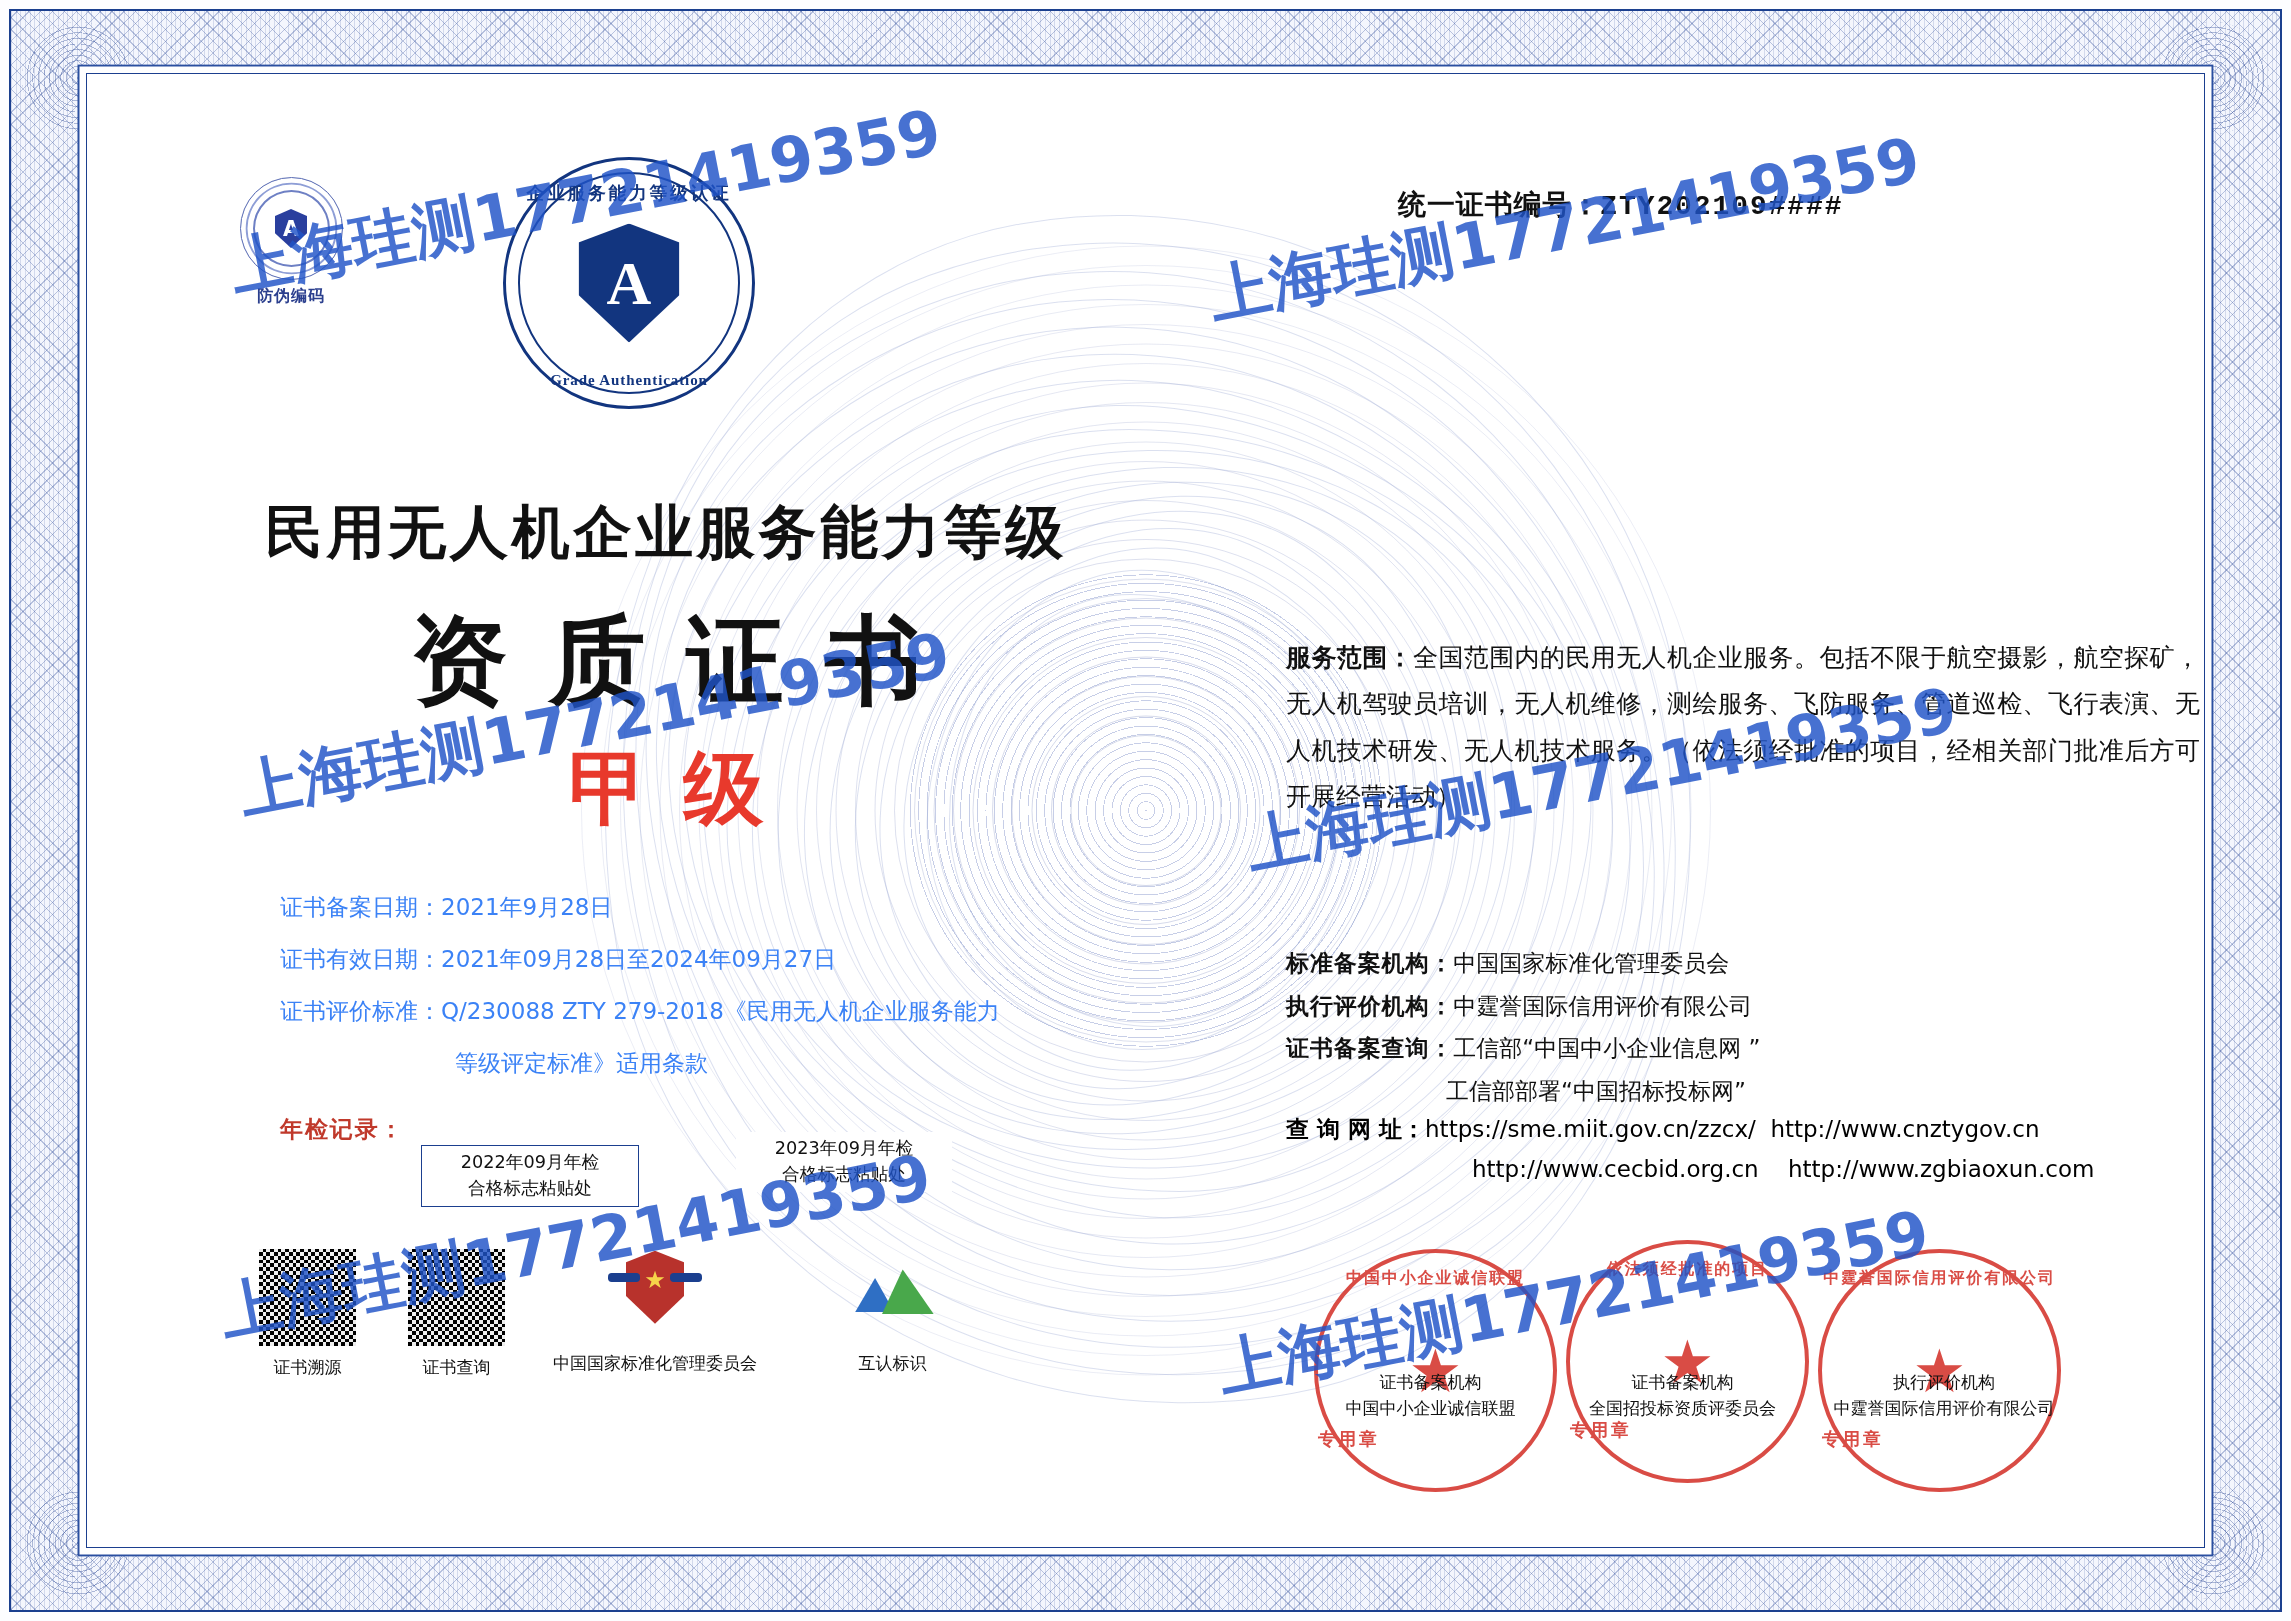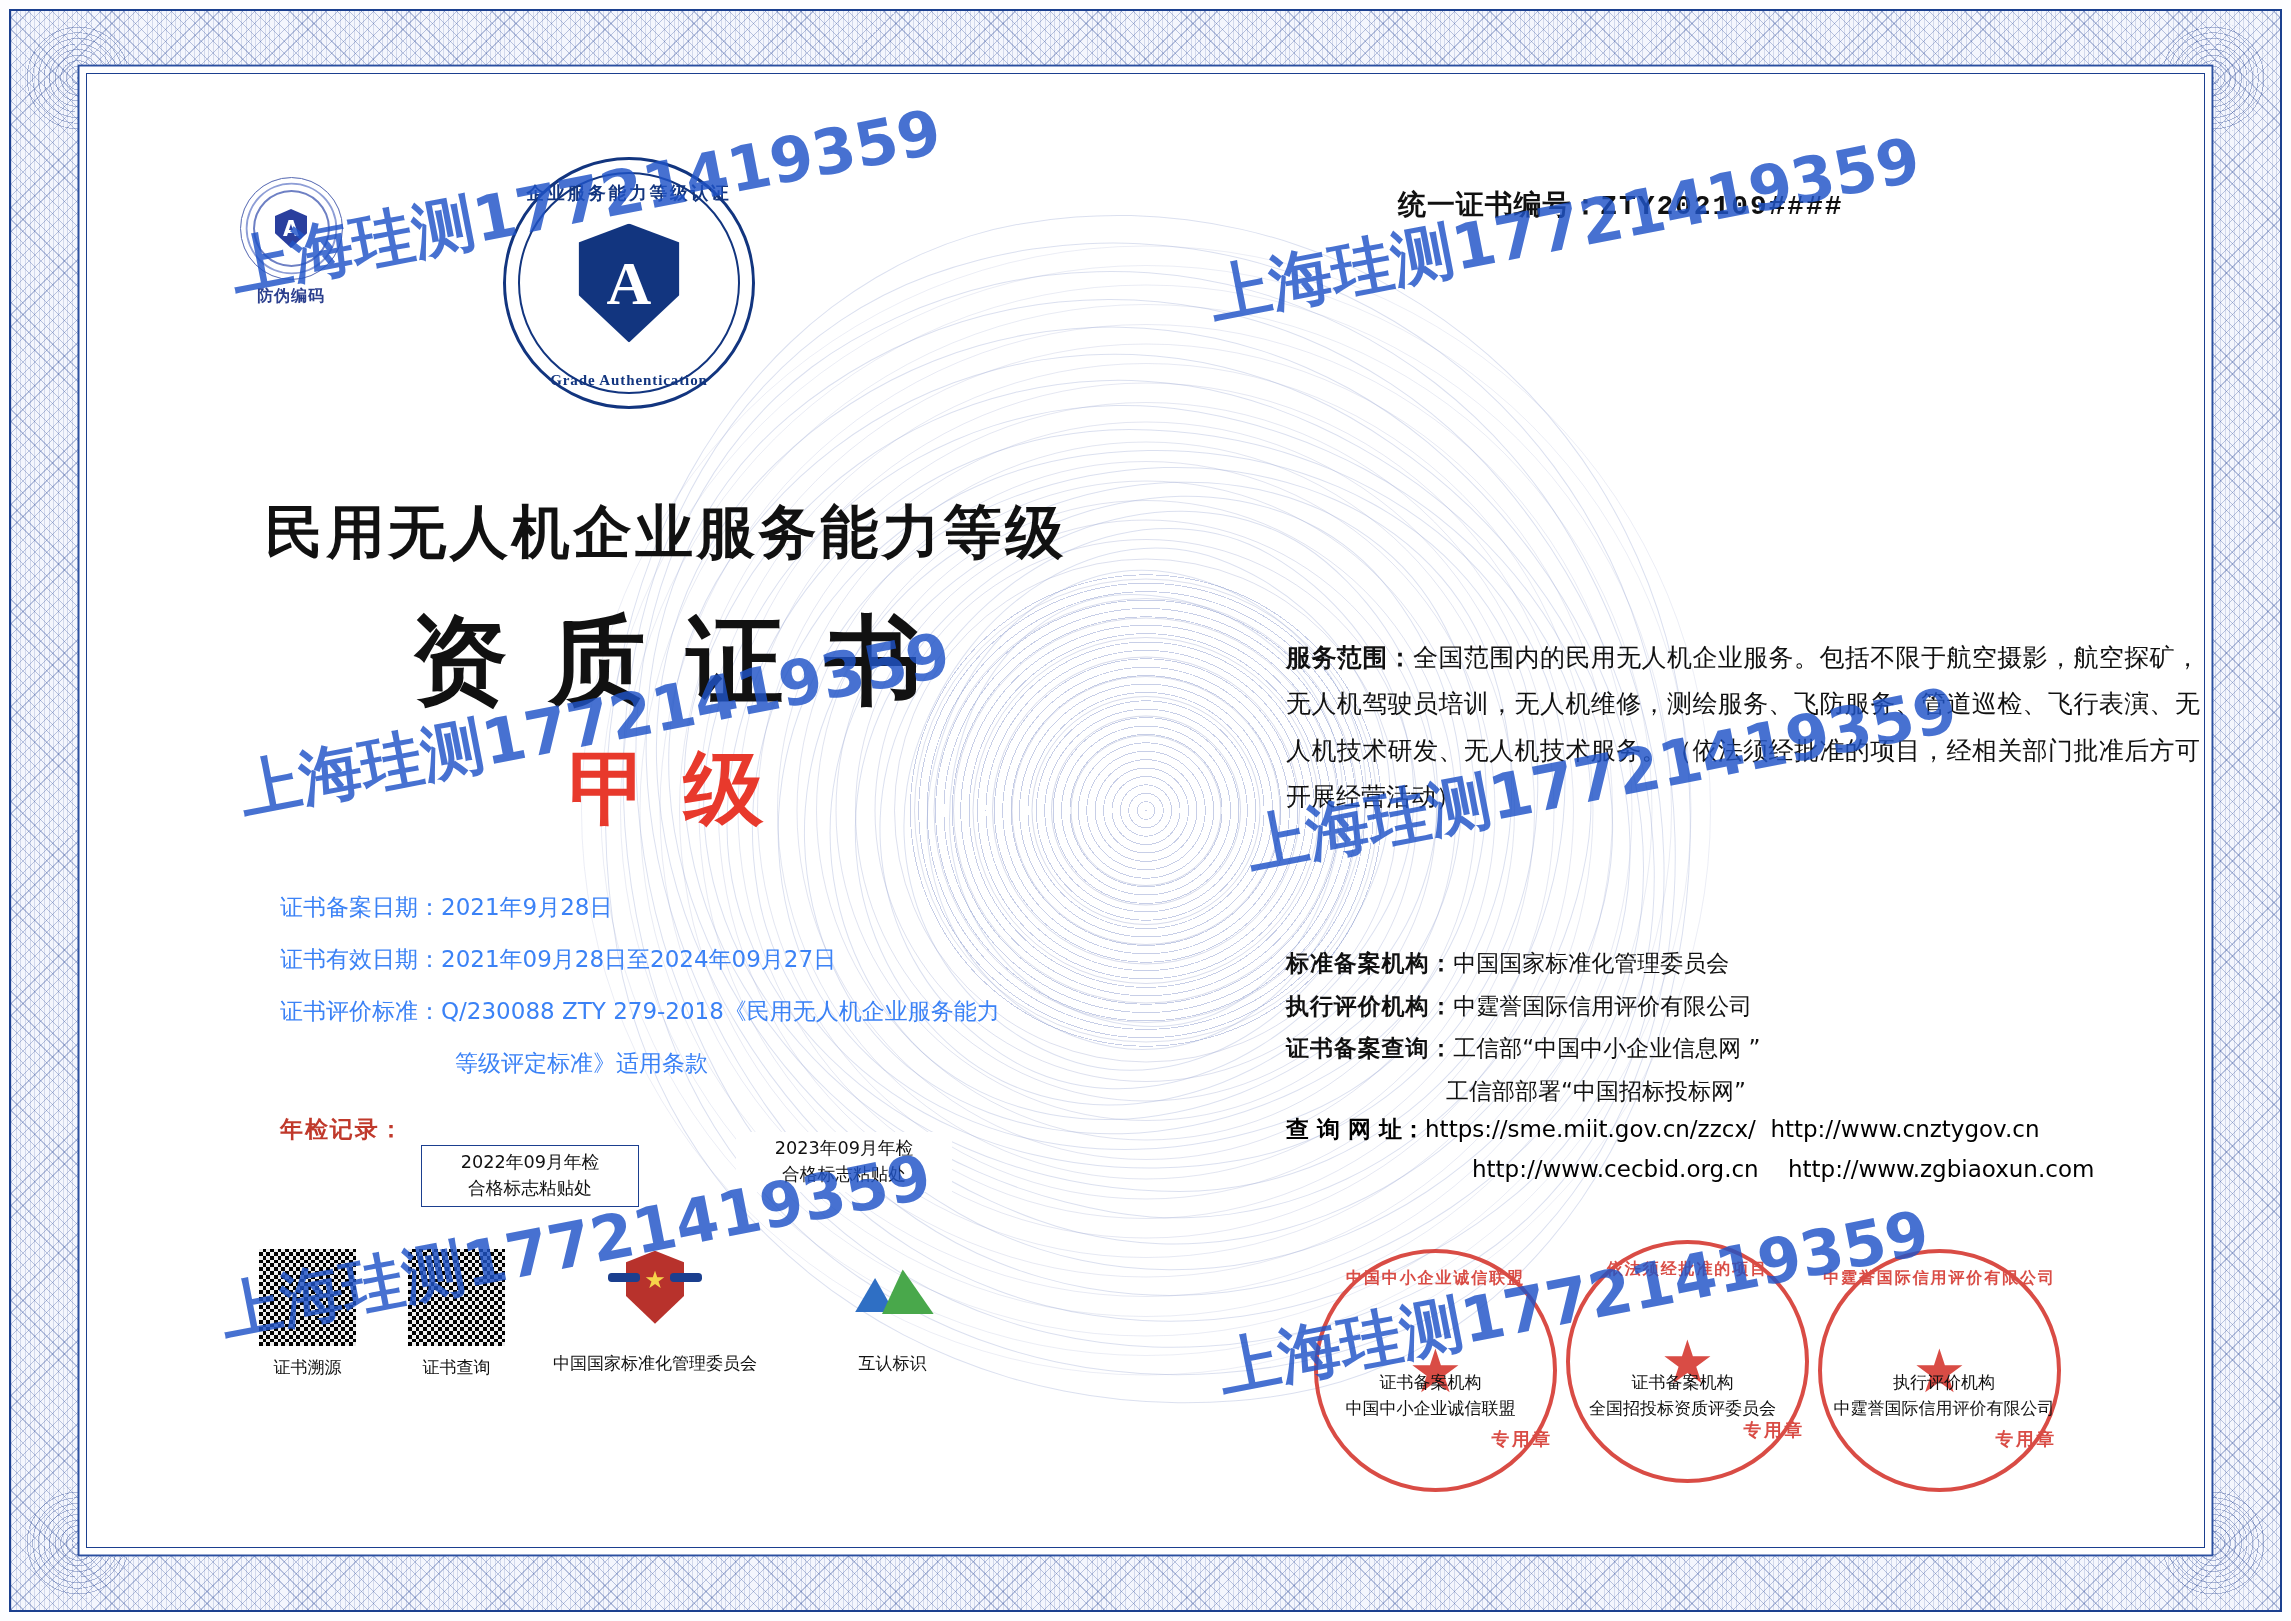--- a/index.html
+++ b/index.html
@@ -233,21 +233,21 @@
     border:4.7px solid #d4342c;color:#d4342c;
     display:flex;align-items:center;justify-content:center;
     opacity:.88;
   }
   .stamp .star{font-size:60px;color:#d4342c;}
   .stamp .arc{
     position:absolute;top:15px;left:0;right:0;text-align:center;
     font-size:16px;font-weight:bold;letter-spacing:1.9px;
   }
   .stamp .sub{
-    position:absolute;bottom:37px;left:0;right:0;text-align:right;
+    position:absolute;bottom:37px;left:0;right:0;text-align:left;
     font-size:17.7px;font-weight:bold;letter-spacing:2.8px;
   }
   .stamp-1{left:1314px;top:1249px;}
   .stamp-2{left:1566px;top:1240px;}
   .stamp-3{left:1818px;top:1249px;}
 
   .stamp-cap{
     position:absolute;text-align:center;font-size:17px;color:#111;line-height:1.5;
     white-space:nowrap;
   }

